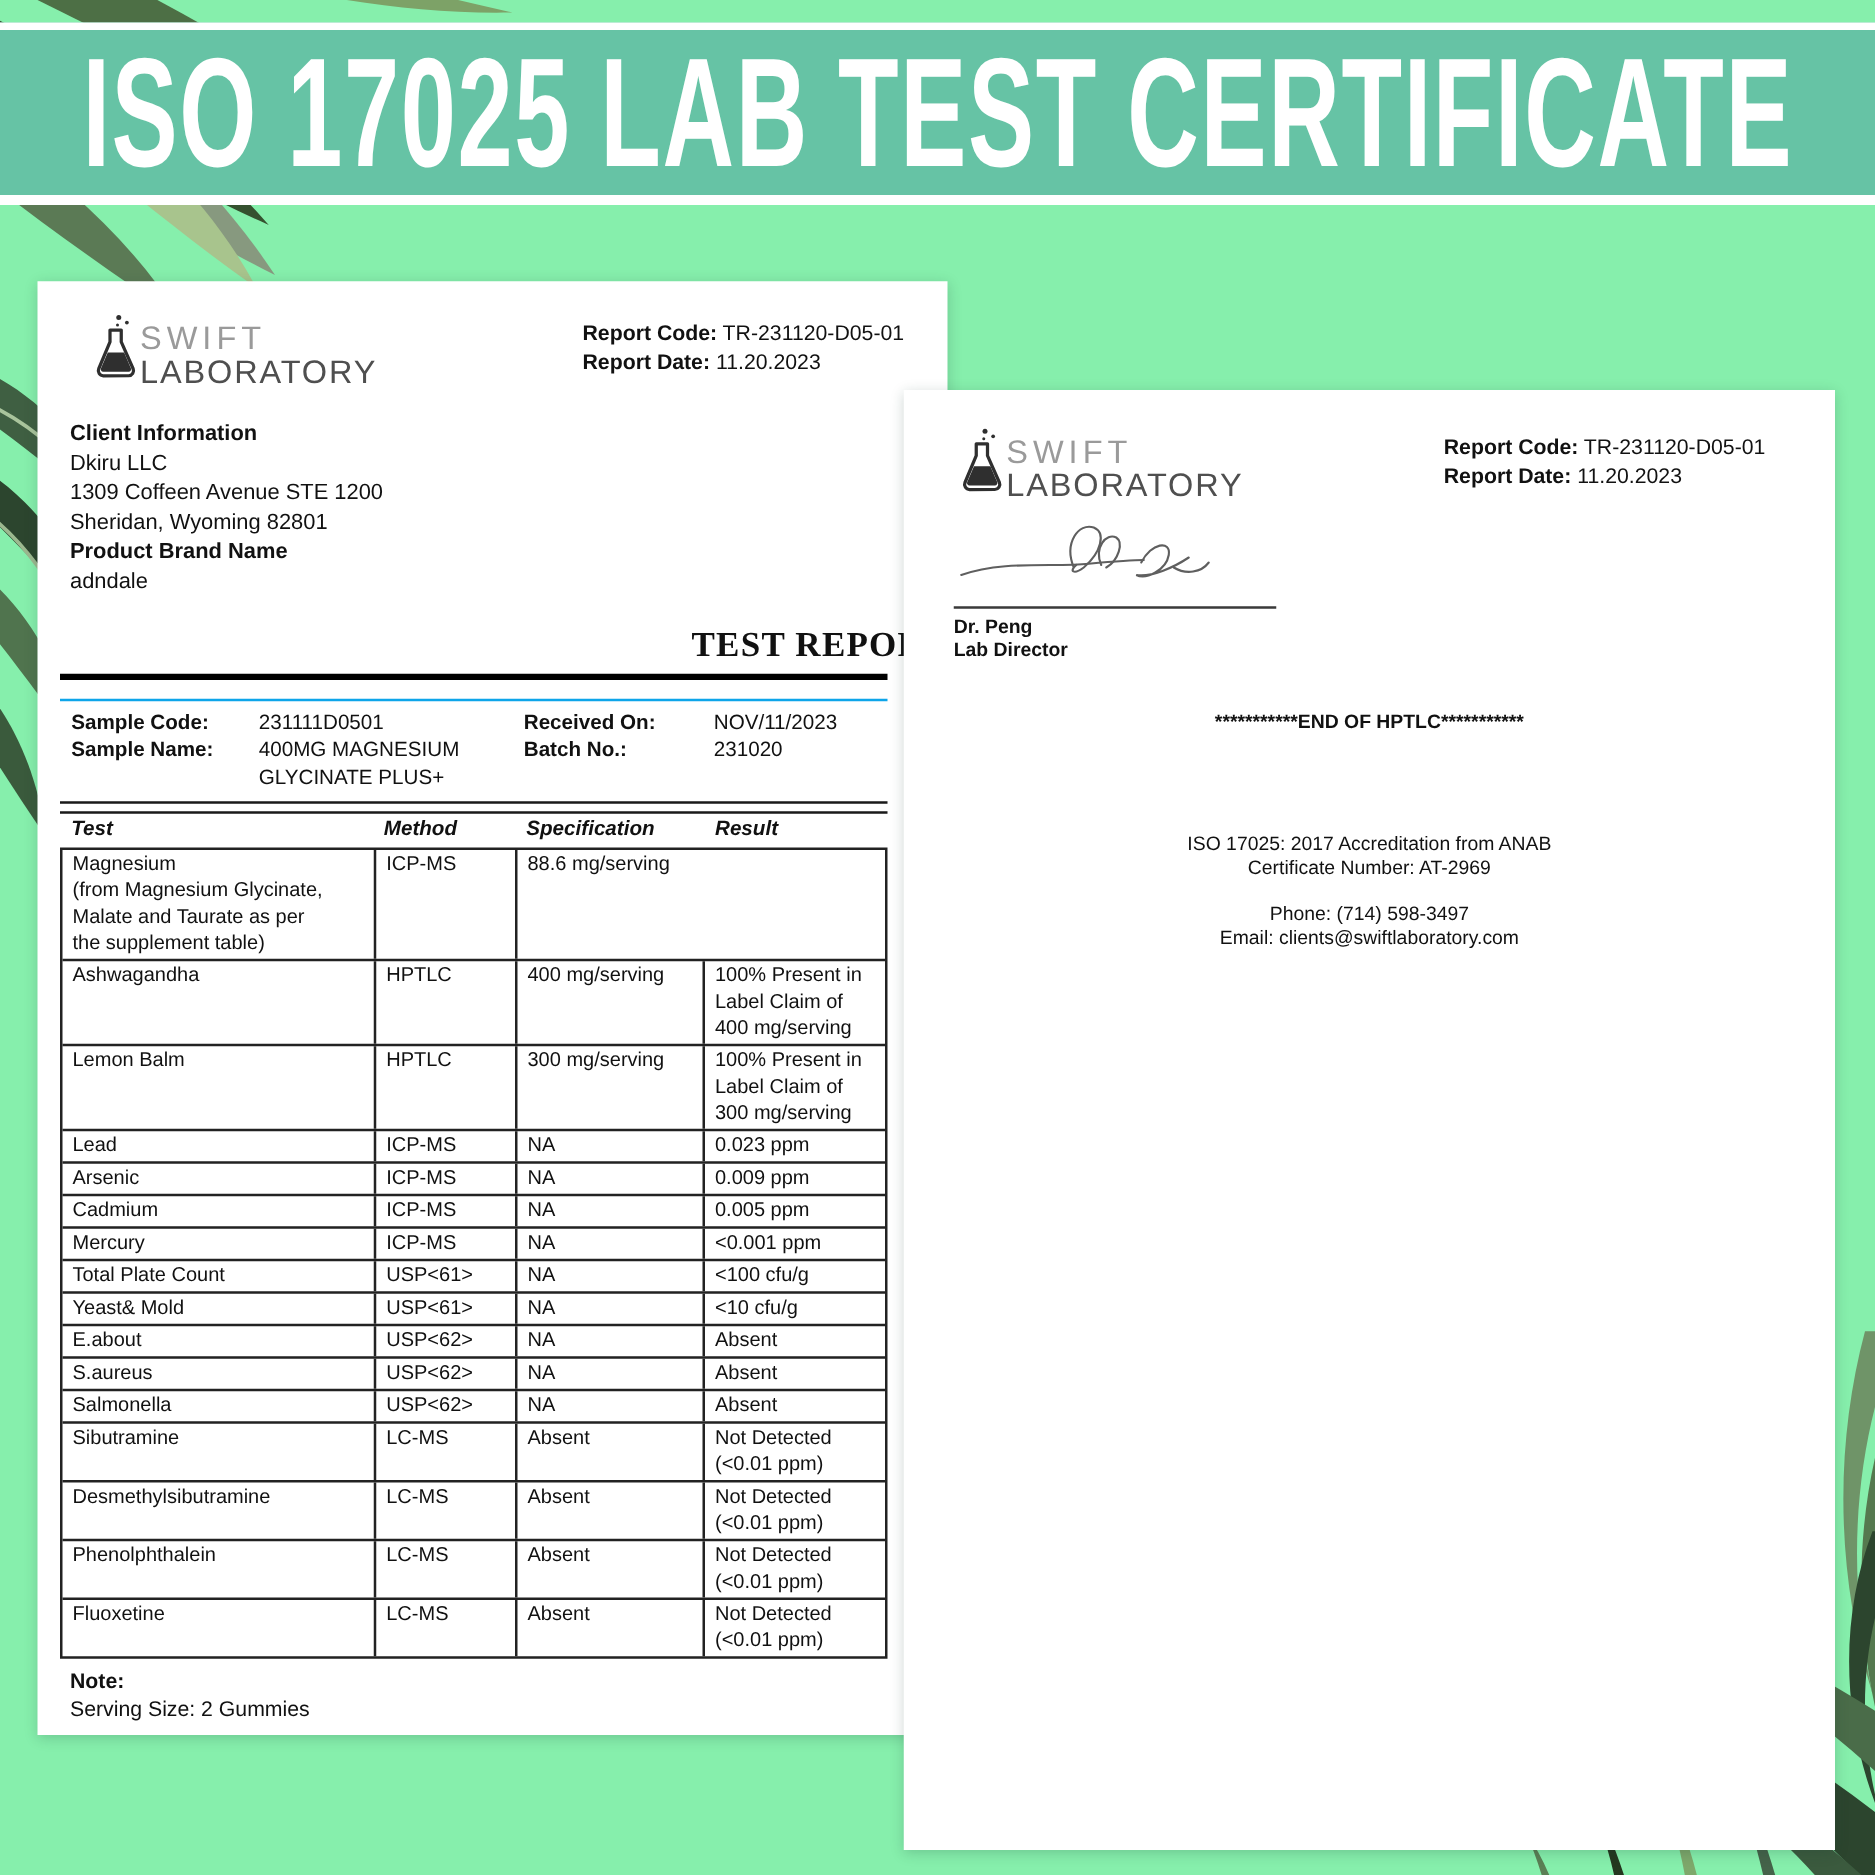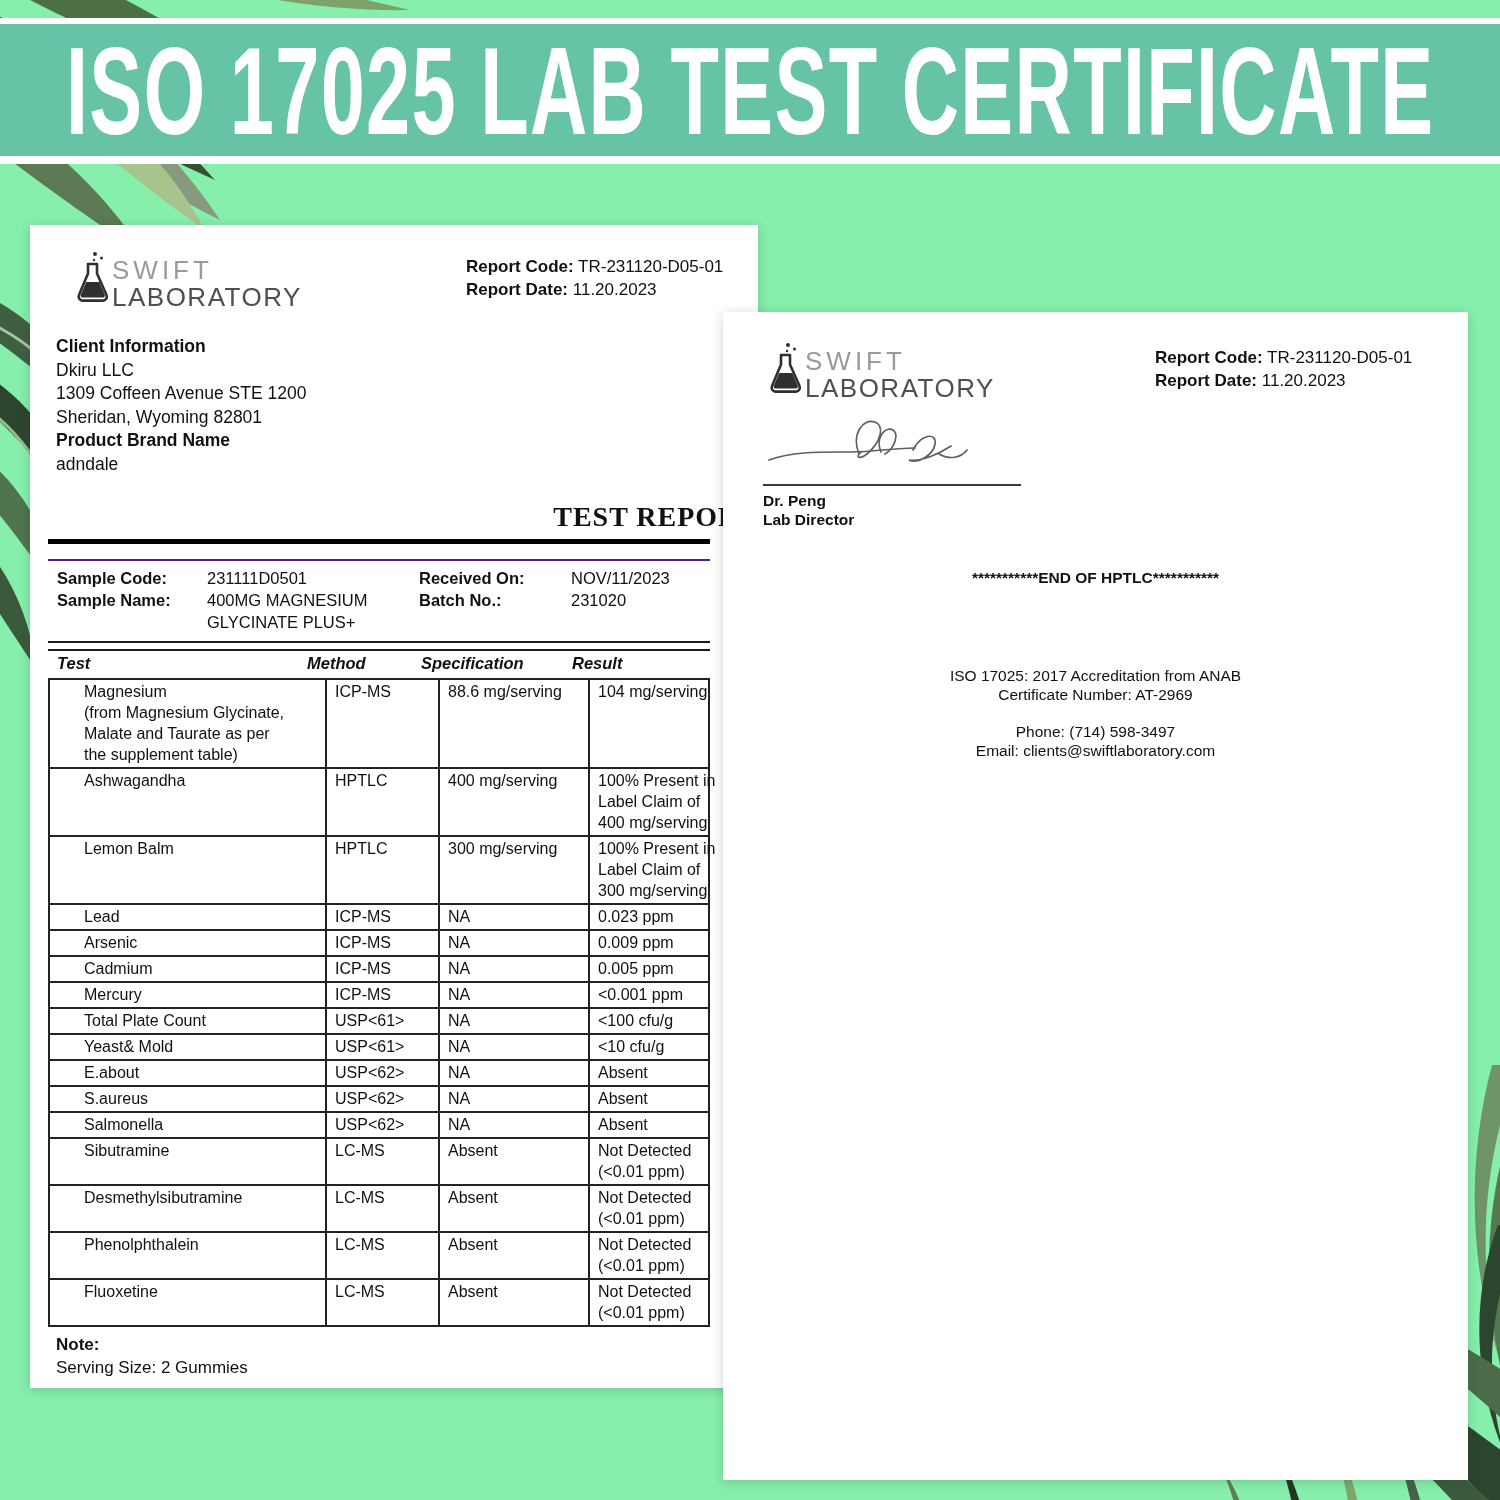--- a/index.html
+++ b/index.html
@@ -24,30 +24,30 @@
   .brand-bottom{font-size:26px;letter-spacing:1.5px;color:#4f4f4f;}
   
   .report-meta{position:absolute;font-size:17px;line-height:23px;}
   .b{font-weight:bold;}
   
   .client{position:absolute;font-size:17.5px;line-height:23.5px;}
   
   .tr-title{position:absolute;left:0;width:100%;margin:0;text-align:right;
             font-family:"Liberation Serif",serif;font-weight:bold;font-size:28px;letter-spacing:1px;}
   .rule-thick{position:absolute;height:5px;background:#000;}
-  .sample{position:absolute;border-top:2px solid #4c1d95;border-bottom:2px solid #1a1a1a;
+  .sample{position:absolute;border-top:2px solid #0ea5e9;border-bottom:2px solid #1a1a1a;
           display:grid;grid-template-columns:150px 212px 152px 1fr;
           font-size:16.5px;line-height:22px;padding:6px 0 8px 9px;}
   .pre{white-space:pre-line;}
   .thead{position:absolute;border-top:2px solid #1a1a1a;display:grid;
          grid-template-columns:250px 114px 151px 1fr;font-size:16.5px;font-weight:bold;
          font-style:italic;padding:3px 0 4px;}
   .thead > div{padding-left:9px;}
   .tbl{position:absolute;border:2px solid #222;font-size:16px;line-height:21px;}
-  .trow{display:grid;grid-template-columns:249px 113px 150px 146px;padding-left:26px;}
+  .trow{display:grid;grid-template-columns:249px 113px 150px 146px;}
   .trow + .trow{border-top:2px solid #222;}
   .cell{padding:1px 6px 2px 8px;border-left:2px solid #222;white-space:pre-line;}
   .cell:first-child{border-left:none;}
   .note{position:absolute;font-size:17px;line-height:23px;}
   
   .sig-block{position:absolute;}
   .sig-line{width:258px;border-top:2px solid #3a3a3a;margin-top:-6px;}
   .signer{font-weight:bold;font-size:15.5px;line-height:19px;margin-top:5px;}
   .center-block{position:absolute;left:0;width:100%;text-align:center;
                 font-size:15.5px;line-height:19px;}
@@ -150,21 +150,20 @@
 
     <div class="tbl" style="left:18px;top:453px;width:658px">
 
     <div class="trow">
         <div class="cell">Magnesium
 (from Magnesium Glycinate,
 Malate and Taurate as per
 the supplement table)</div>
         <div class="cell">ICP-MS</div>
         <div class="cell">88.6 mg/serving</div>
-        <div class="cell">104 mg/serving</div>
       </div>
         <div class="trow">
         <div class="cell">Ashwagandha</div>
         <div class="cell">HPTLC</div>
         <div class="cell">400 mg/serving</div>
         <div class="cell">100% Present in
 Label Claim of
 400 mg/serving</div>
       </div>
         <div class="trow">

